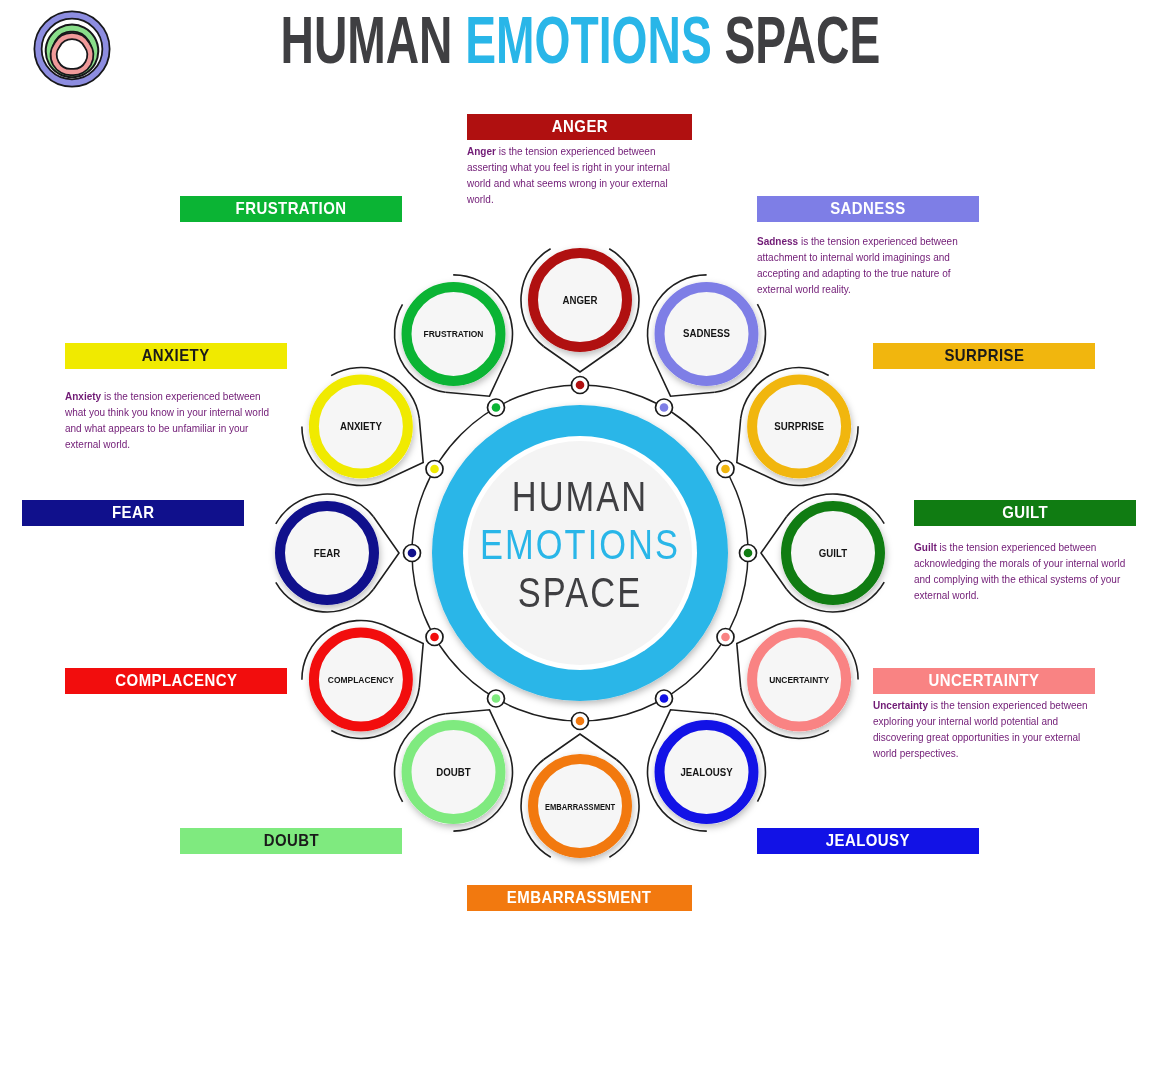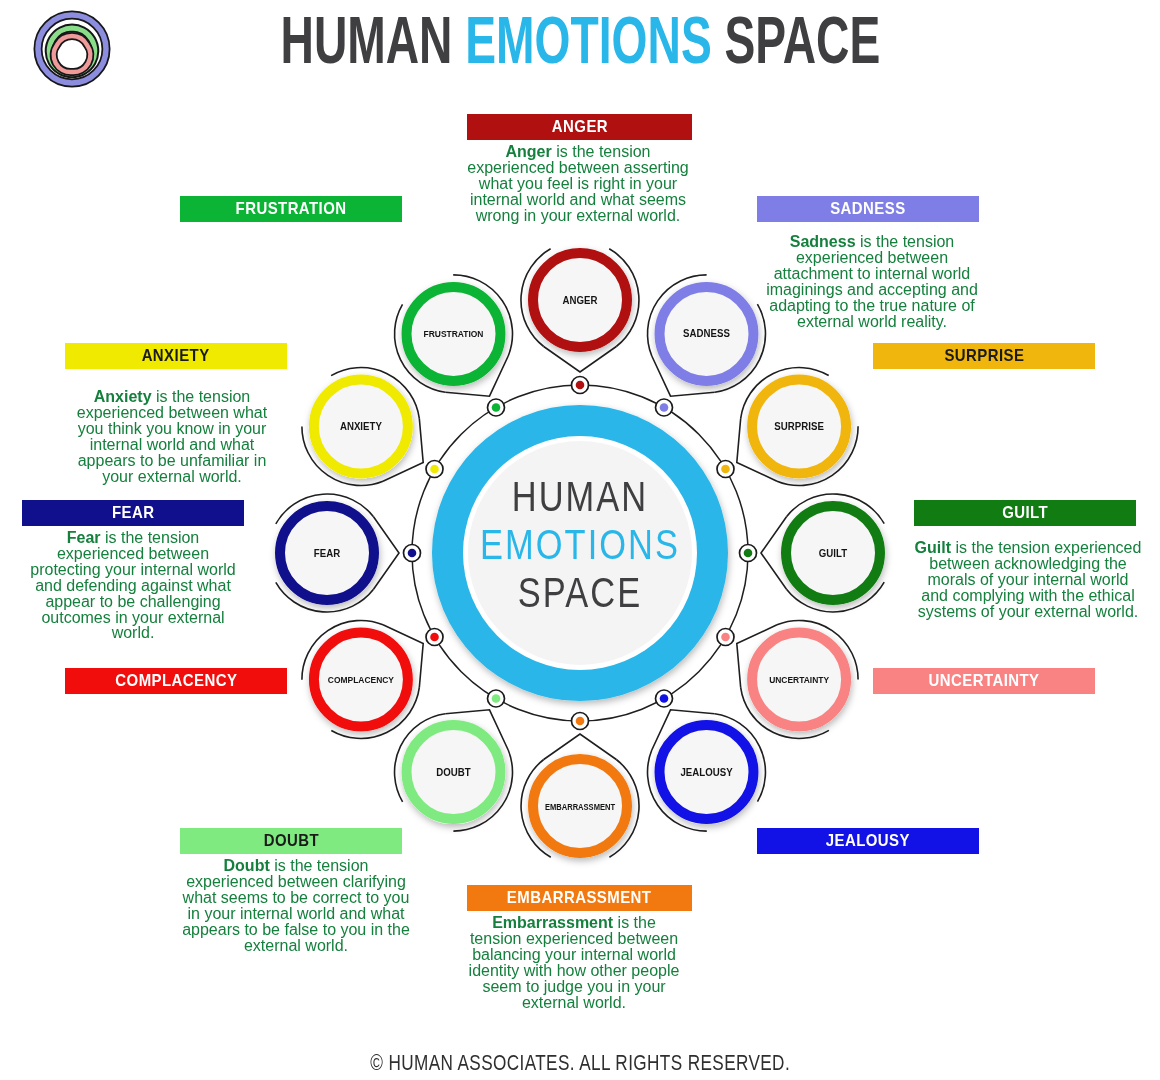--- a/index.html
+++ b/index.html
@@ -5,21 +5,21 @@
   html,body{margin:0;padding:0;background:#fff;}
   #page{position:relative;width:1160px;height:1080px;background:#ffffff;overflow:hidden;
         font-family:"Liberation Sans",sans-serif;}
   .title{position:absolute;top:2px;left:0;width:100%;text-align:center;white-space:nowrap;}
   .title-inner{display:inline-block;transform:scaleX(0.70);transform-origin:50% 50%;
         font-size:66px;font-weight:700;color:#3f3f42;letter-spacing:0px;}
   .title-accent{color:#29b6e8;}
   .panel{position:absolute;}
   .bar{height:26px;display:flex;align-items:center;justify-content:center;box-sizing:border-box;}
   .bar-label{display:inline-block;transform:scaleX(0.88);font-weight:700;font-size:17px;letter-spacing:0.5px;white-space:nowrap;}
-  .para{margin-top:4px;font-size:16px;line-height:15.9px;color:#15803d;text-align:center;}
+  .para{margin-top:4px;font-size:10px;line-height:15.9px;color:#701a75;text-align:left;}
   .para b{font-weight:700;}
   .footer{position:absolute;bottom:4px;left:0;width:100%;text-align:center;}
   .footer-inner{display:inline-block;transform:scaleX(0.78);font-size:22px;font-weight:400;
         color:#2f2f31;letter-spacing:0.5px;white-space:nowrap;}
   #wheel{position:absolute;left:0;top:0;}
   #logo{position:absolute;left:30px;top:4px;}
 </style>
 </head>
 <body>
 
@@ -252,59 +252,54 @@
       <div class="panel" style="left: 914px; top: 500px;">
         <div class="bar" style="width: 222px; background: rgb(16, 124, 18); color: rgb(255, 255, 255);">
           <span class="bar-label">GUILT</span>
         </div>
         <div class="para" style="width: 228px; margin-top: 14px;"><b>Guilt</b> is the tension experienced between acknowledging the morals of your internal world and complying with the ethical systems of your external world.</div>
       </div>
       <div class="panel" style="left: 873px; top: 668px;">
         <div class="bar" style="width: 222px; background: rgb(249, 131, 131); color: rgb(255, 255, 255);">
           <span class="bar-label">UNCERTAINTY</span>
         </div>
+        <div class="para" style="width: 226px;"><b>Uncertainty</b> is the tension experienced between exploring your internal world potential and discovering great opportunities in your external world perspectives.</div>
       </div>
       <div class="panel" style="left: 757px; top: 828px;">
         <div class="bar" style="width: 222px; background: rgb(18, 18, 230); color: rgb(255, 255, 255);">
           <span class="bar-label">JEALOUSY</span>
         </div>
       </div>
       <div class="panel" style="left: 467px; top: 885px;">
         <div class="bar" style="width: 225px; background: rgb(242, 121, 15); color: rgb(255, 255, 255);">
           <span class="bar-label">EMBARRASSMENT</span>
         </div>
-        <div class="para" style="width: 214px;"><b>Embarrassment</b> is the tension experienced between balancing your internal world identity with how other people seem to judge you in your external world.</div>
       </div>
       <div class="panel" style="left: 180px; top: 828px;">
         <div class="bar" style="width: 222px; background: rgb(127, 234, 127); color: rgb(26, 26, 26);">
           <span class="bar-label">DOUBT</span>
         </div>
-        <div class="para" style="width: 232px;"><b>Doubt</b> is the tension experienced between clarifying what seems to be correct to you in your internal world and what appears to be false to you in the external world.</div>
       </div>
       <div class="panel" style="left: 65px; top: 668px;">
         <div class="bar" style="width: 222px; background: rgb(242, 13, 13); color: rgb(255, 255, 255);">
           <span class="bar-label">COMPLACENCY</span>
         </div>
       </div>
       <div class="panel" style="left: 22px; top: 500px;">
         <div class="bar" style="width: 222px; background: rgb(16, 16, 140); color: rgb(255, 255, 255);">
           <span class="bar-label">FEAR</span>
         </div>
-        <div class="para" style="width: 222px;"><b>Fear</b> is the tension experienced between protecting your internal world and defending against what appear to be challenging outcomes in your external world.</div>
       </div>
       <div class="panel" style="left: 65px; top: 343px;">
         <div class="bar" style="width: 222px; background: rgb(240, 234, 0); color: rgb(26, 26, 26);">
           <span class="bar-label">ANXIETY</span>
         </div>
         <div class="para" style="width: 214px; margin-top: 20px;"><b>Anxiety</b> is the tension experienced between what you think you know in your internal world and what appears to be unfamiliar in your external world.</div>
       </div>
       <div class="panel" style="left: 180px; top: 196px;">
         <div class="bar" style="width: 222px; background: rgb(11, 180, 52); color: rgb(255, 255, 255);">
           <span class="bar-label">FRUSTRATION</span>
         </div>
       </div>
     </div>
 
-  <div class="footer">
-    <span class="footer-inner">© HUMAN ASSOCIATES. ALL RIGHTS RESERVED.</span>
-  </div>
 
 </div>
 
 </body></html>

